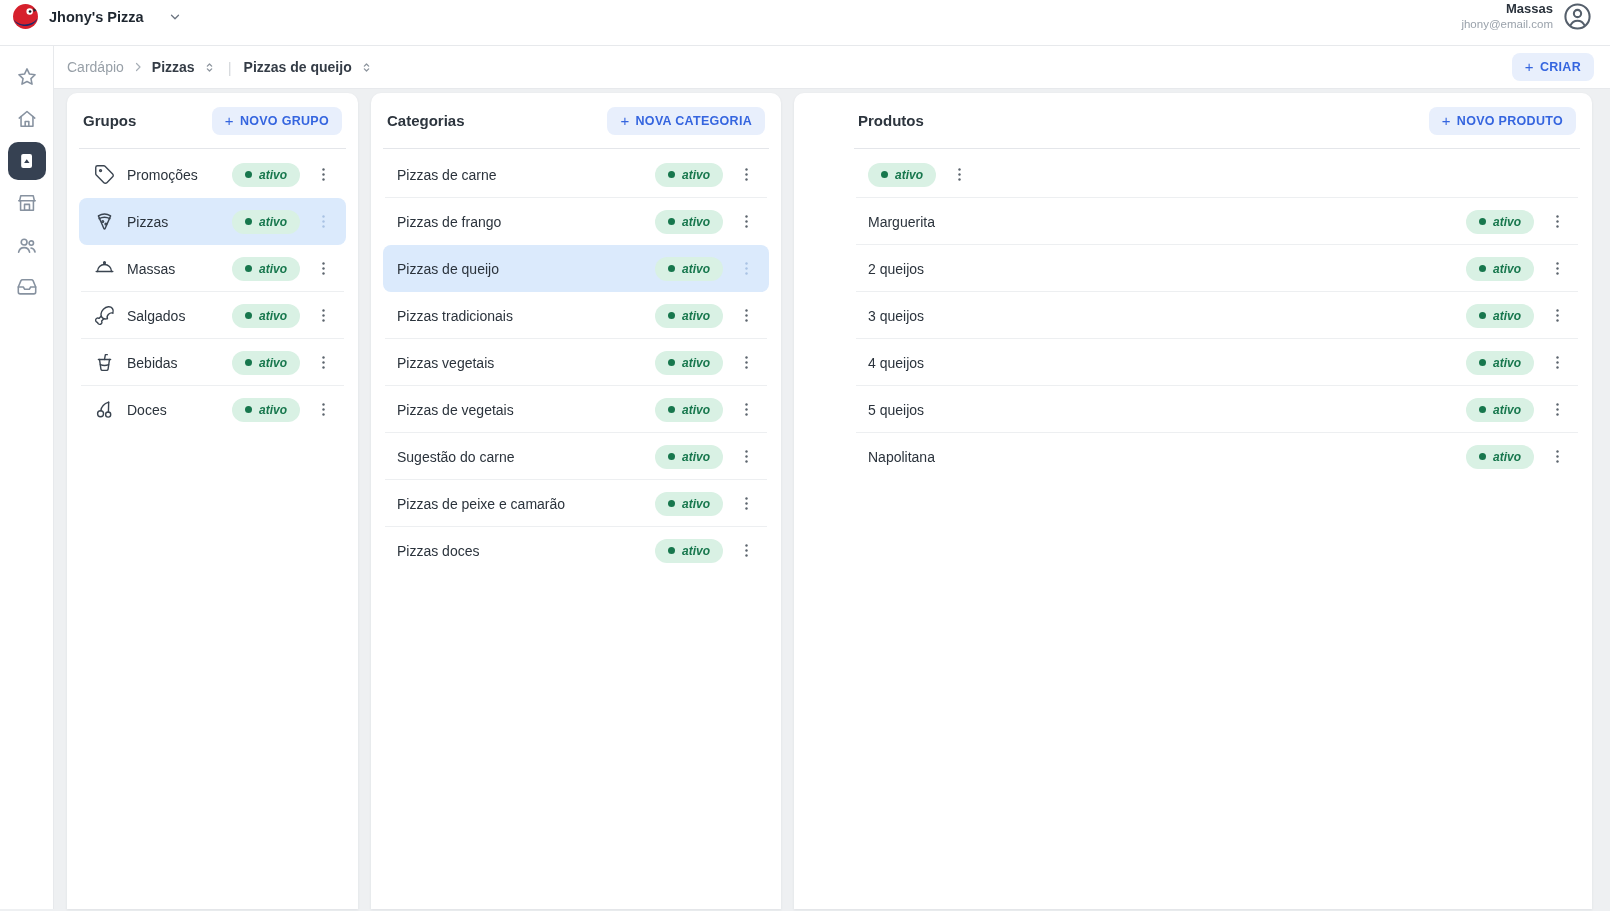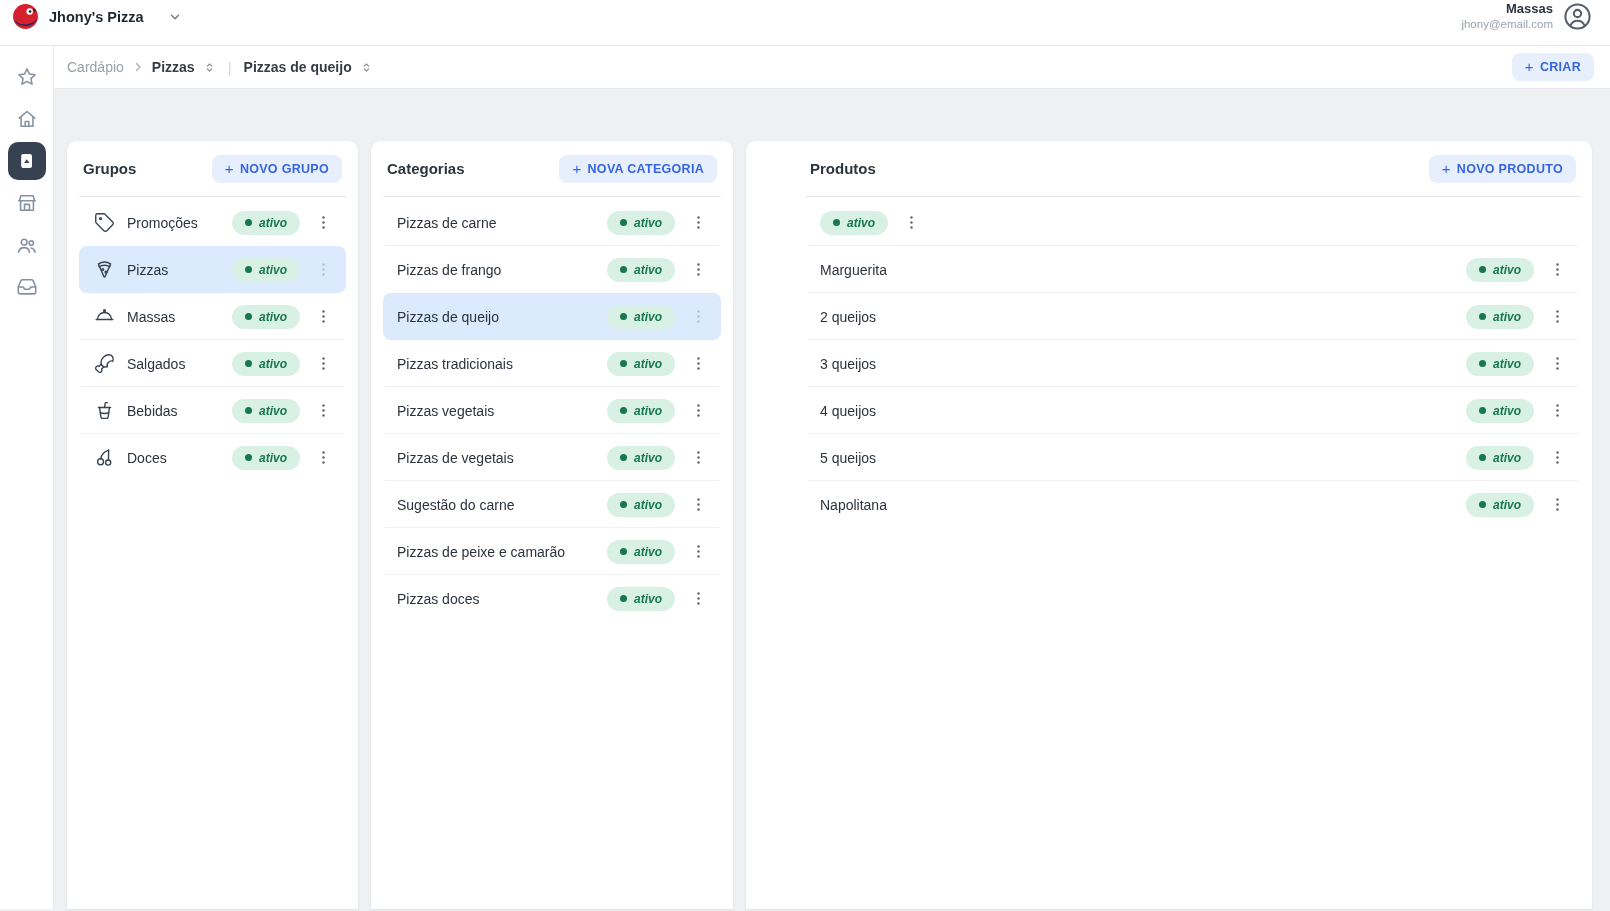--- a/index.html
+++ b/index.html
@@ -21,21 +21,21 @@
   .avatar { color:#555f6b; display:flex; }
 
   
   .body { display:flex; height:863px; }
   .sidebar { width:54px; background:#fff; border-right:1px solid #e7e9ec;
     display:flex; flex-direction:column; align-items:center; padding-top:12px; gap:4px; }
   .side-btn { width:38px; height:38px; border-radius:10px; display:flex;
     align-items:center; justify-content:center; color:#8792a0; cursor:pointer; }
   .side-btn.active { background:#364152; color:#fff; }
 
-  .main { flex:1; display:flex; flex-direction:column; min-width:0;gap:48px; }
+  .main { flex:1; display:flex; flex-direction:column; min-width:0; }
 
   
   .crumbbar { height:43px; background:#fff; border-bottom:1px solid #e7e9ec;
     display:flex; align-items:center; padding:0 16px 0 13px; gap:8px; }
   .crumb-root { font-size:14px; color:#98a0a8; cursor:pointer; }
   .crumb-sep { color:#a7aeb6; display:flex; }
   .crumb-item { font-size:14px; font-weight:700; color:#343c46; cursor:pointer; }
   .unfold { color:#8c949d; display:flex; cursor:pointer; }
   .crumb-divider { color:#d5d8dc; font-size:15px; padding:0 4px; }
   .crumb-spacer { flex:1; }
@@ -44,21 +44,21 @@
     color:#3565df; border:none; border-radius:8px; padding:7px 13px;
     font-family:inherit; font-size:12.5px; font-weight:700; letter-spacing:.3px;
     cursor:pointer; white-space:nowrap; }
   .btn-blue .plus { font-size:15px; font-weight:400; line-height:10px; }
 
   
   .content { flex:1; display:flex; gap:13px; padding:4px 18px 0 13px; min-height:0; }
   .panel { background:#fff; border-radius:10px 10px 0 0;
     box-shadow:0 1px 3px rgba(30,40,60,.07); display:flex; flex-direction:column; }
   .panel-groups { width:291px; flex:0 0 auto; }
-  .panel-categories { width:362px; flex:0 0 auto; }
+  .panel-categories { width:410px; flex:0 0 auto; }
   .panel-products { flex:1; min-width:0;padding-left:48px; }
   .panel-head { height:55px; display:flex; align-items:center;
     justify-content:space-between; padding:0 16px; }
   .panel-title { font-size:15px; font-weight:600; color:#2d353e; }
   .panel-sep { border-bottom:1px solid #e4e6ea; margin:0 12px; }
   .list { padding:2px 12px 0 12px; overflow:hidden; }
   .row { height:47px; display:flex; align-items:center; padding:0 8px 0 14px;
     border-radius:8px; cursor:pointer; position:relative; }
   .row:not(:first-child)::before { content:""; position:absolute; left:2px; right:2px;
     top:-1px; border-top:1px solid #edeff1; }

